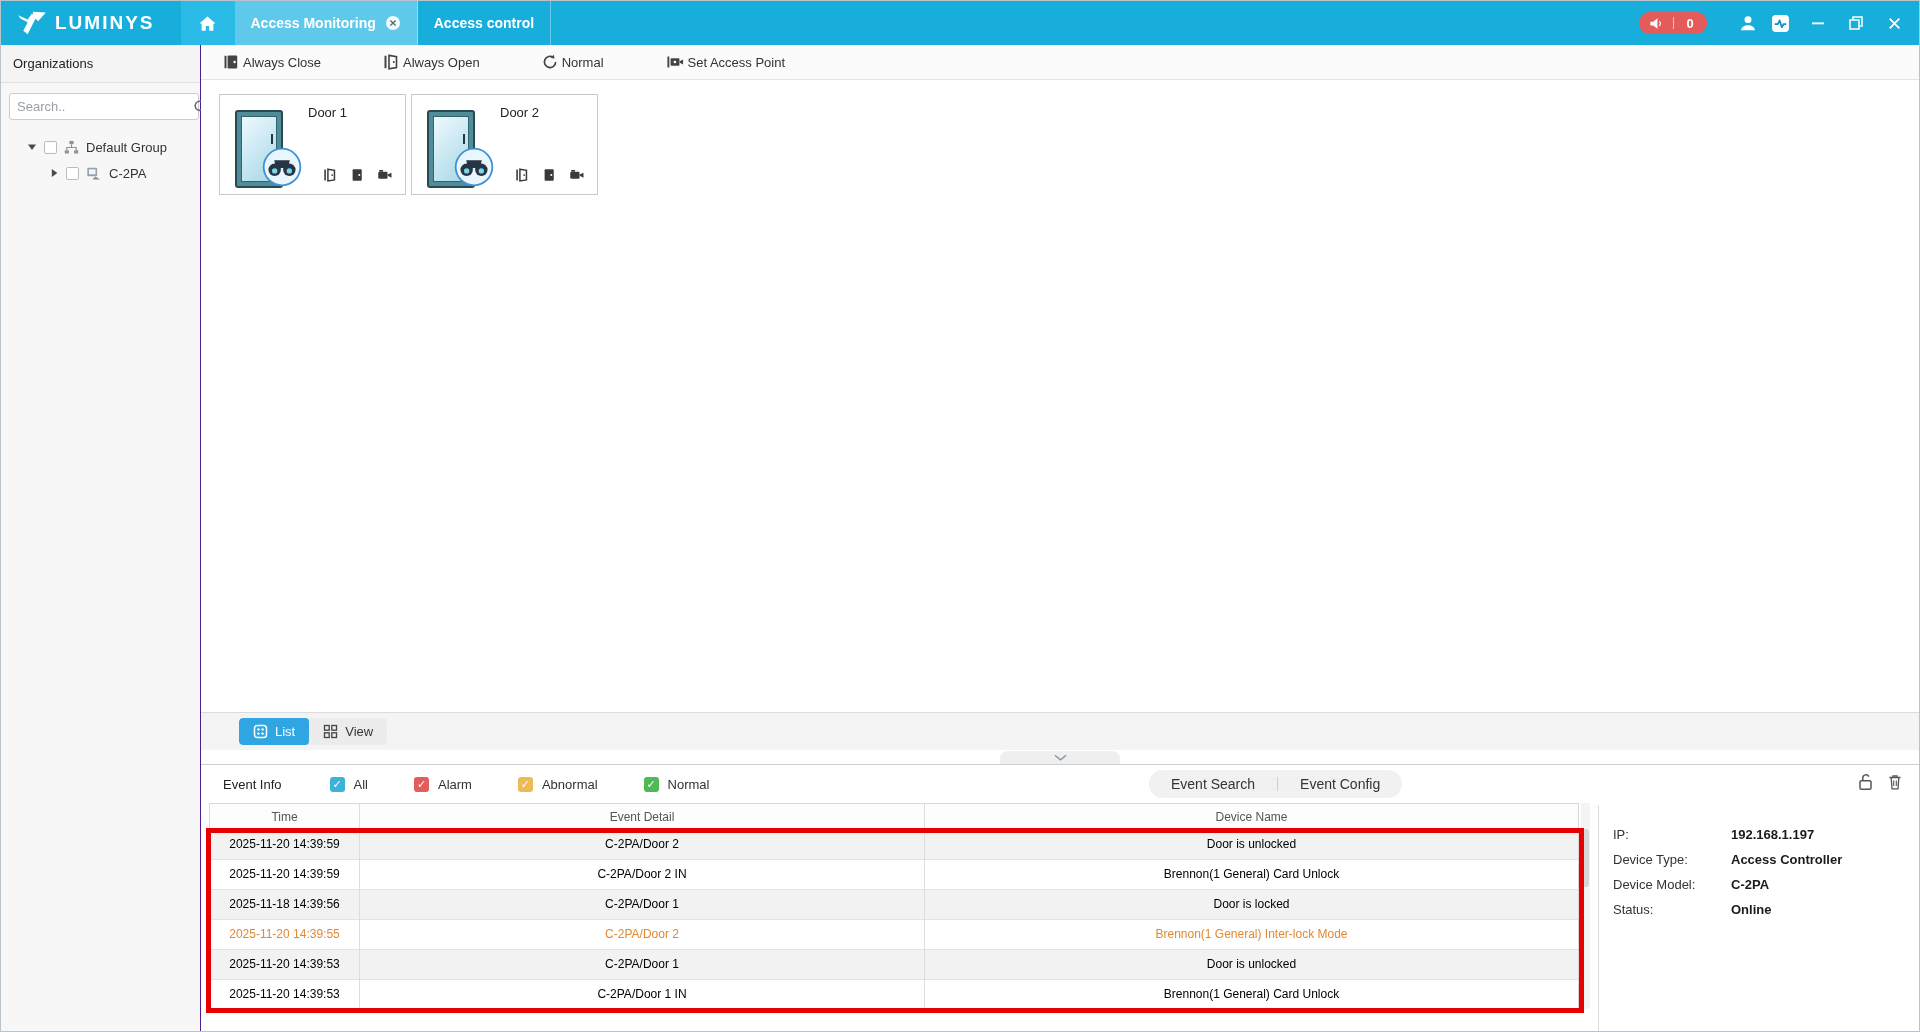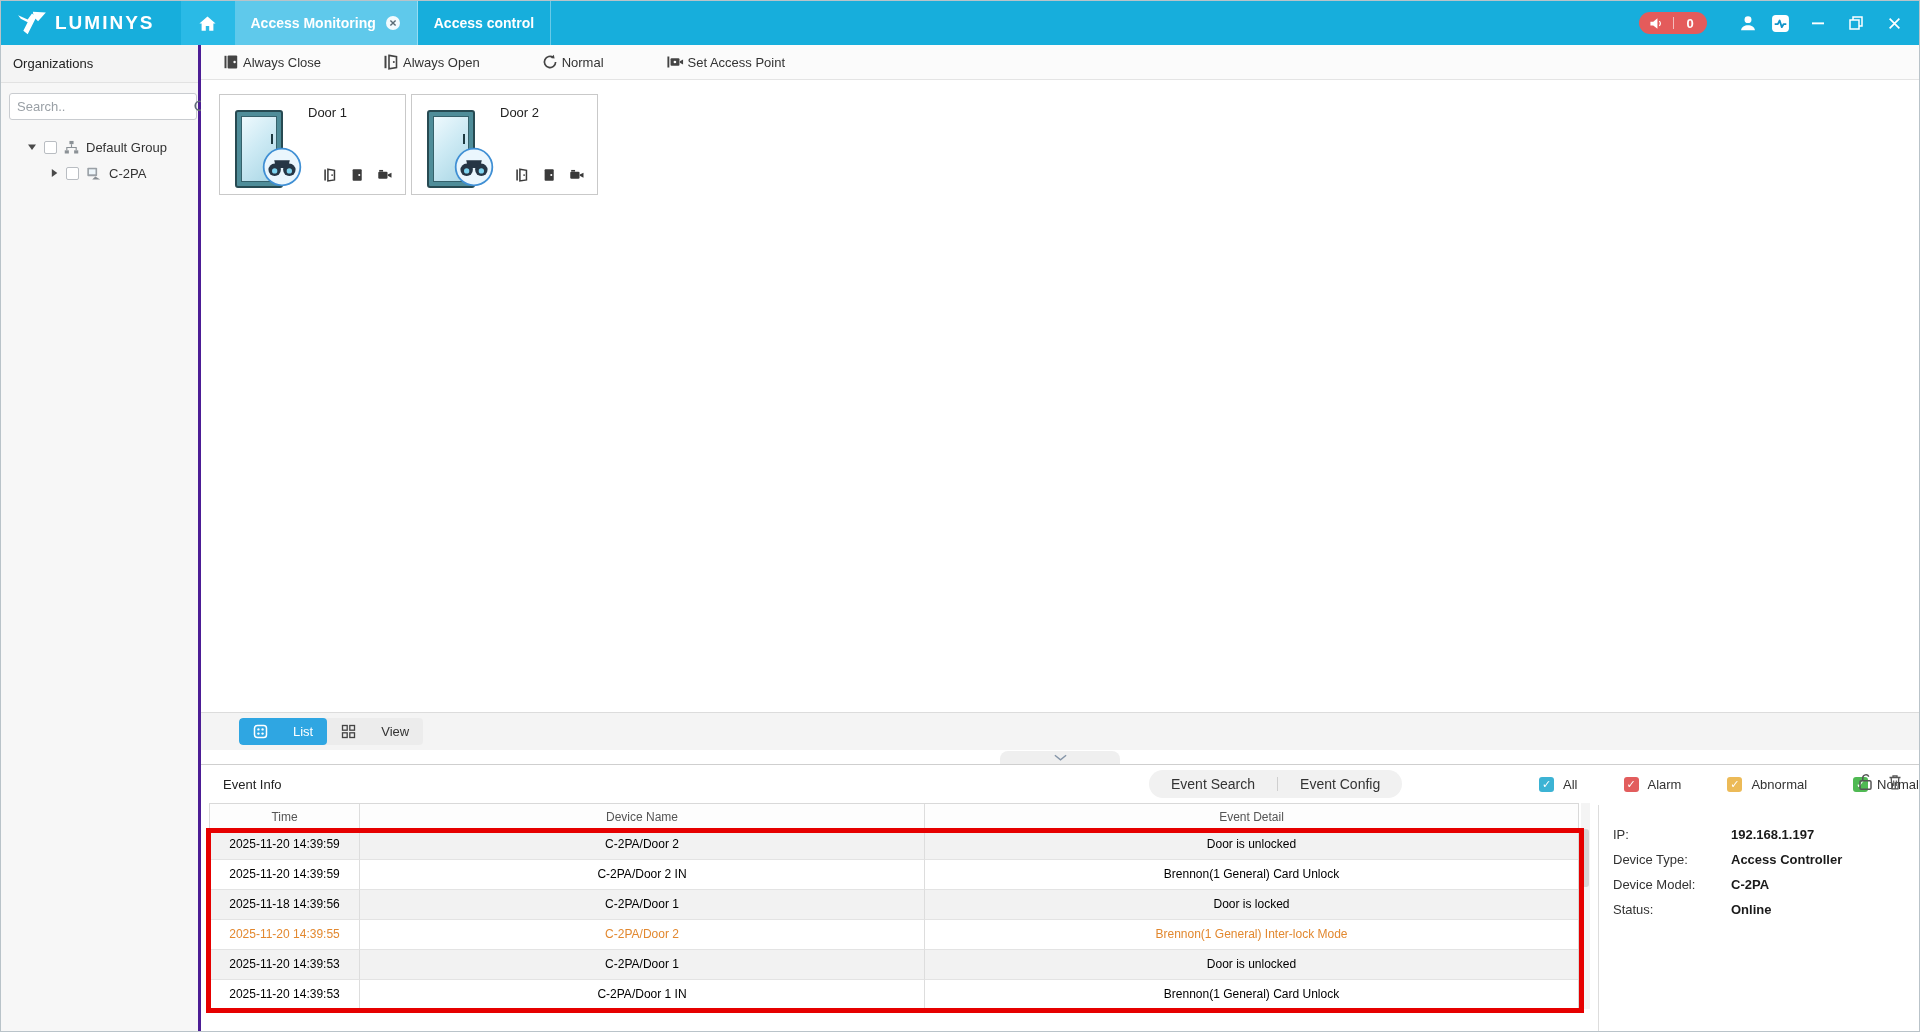--- a/index.html
+++ b/index.html
@@ -18,21 +18,21 @@
   .alarm-pill .cnt { color:#fff; font-size:13px; font-weight:bold; min-width:14px; text-align:center; }
   .hdr-icon { align-self:center; width:30px; height:30px; display:flex; align-items:center; justify-content:center; cursor:pointer; }
   .hdr-icon + .hdr-icon { margin-left:2px; }
   .hdr-icon.win { margin-left:8px; }
   .topbar .last { margin-right:10px; }
 
   
   .main { flex:1; display:flex; min-height:0; }
 
   
-  .sidebar { width:200px; flex:0 0 200px; background:#f7f7f7; border-right:3px solid #4c1d95; }
+  .sidebar { width:200px; flex:0 0 200px; background:#f7f7f7; border-right:1px solid #4c1d95; }
   .sb-title { height:38px; line-height:38px; padding-left:12px; font-size:13px; color:#222; border-bottom:1px solid #e2e2e2; background:#f4f4f4; }
   .search-box { margin:10px 1px 8px 8px; height:27px; background:#fff; border:1px solid #c9ccd0; border-radius:3px; display:flex; align-items:center; padding:0 7px; }
   .search-box input { flex:1; border:none; outline:none; font-size:13px; color:#333; background:transparent; font-family:"Liberation Sans",sans-serif; }
   .search-box input::placeholder { color:#9aa0a6; }
   .tree { padding-top:6px; font-size:13px; color:#333;padding-left:16px; }
   .tree-row { display:flex; align-items:center; gap:7px; height:26px; padding-left:10px; cursor:pointer; }
   .tree-row.child { padding-left:32px; }
   .tree-cb { width:13px; height:13px; border:1px solid #b9bdc2; border-radius:2px; background:#fff; }
 
   
@@ -44,30 +44,30 @@
   .door-card { width:187px; height:101px; border:1px solid #c9c9c9; background:#fff; position:relative; cursor:pointer; }
   .door-name { position:absolute; top:10px; left:88px; font-size:13px; color:#222; }
   .door-fig { position:absolute; top:15px; left:15px; width:48px; height:78px; background:#4f8d99; border:2px solid #274a52; border-radius:3px; padding:4px; }
   .door-glass { width:100%; height:100%; background:linear-gradient(135deg,#eef9fd 0%,#cdeaf4 45%,#a9d6e5 100%); border:1px solid #35616b; }
   .door-handle { position:absolute; top:22px; right:8px; width:2px; height:10px; background:#1d3a41; }
   .door-badge { position:absolute; top:52px; left:42px; width:40px; height:40px; }
   .door-mini-icons { position:absolute; right:12px; bottom:12px; display:flex; gap:13px; align-items:center; }
 
   .view-strip { height:38px; flex:0 0 38px; background:#f4f4f4; border-top:1px solid #dcdcdc; display:flex; align-items:center; padding-left:38px; }
   .seg-group { display:flex; background:#ececec; border-radius:4px; overflow:hidden; }
-  .seg { display:flex; align-items:center; gap:25px; height:27px; padding:0 14px; font-size:13px; cursor:pointer; }
+  .seg { display:flex; align-items:center; gap:7px; height:27px; padding:0 14px; font-size:13px; cursor:pointer; }
   .seg.active { background:#2fa6e2; color:#fff; border-radius:4px; }
   .seg.plain { color:#333; }
 
   .collapse-strip { height:15px; flex:0 0 15px; background:#fff; border-bottom:1px solid #cfcfcf; position:relative; }
   .collapse-tab { position:absolute; left:50%; transform:translateX(-50%); bottom:0; width:120px; height:13px; background:#efefef; border-radius:8px 8px 0 0; display:flex; align-items:center; justify-content:center; cursor:pointer; }
 
   
   .event-section { flex:0 0 266px; display:flex; flex-direction:column; background:#fff; }
-  .event-bar { height:38px; flex:0 0 38px; display:flex; align-items:center; padding-left:22px; position:relative;justify-content:space-between; }
+  .event-bar { height:38px; flex:0 0 38px; display:flex; align-items:center; padding-left:22px; position:relative; }
   .event-label { font-size:13px; color:#222; margin-right:48px; }
   .filters { display:flex; align-items:center; gap:46px; }
   .filter { display:flex; align-items:center; gap:9px; font-size:13px; color:#333; cursor:pointer; }
   .cb { width:15px; height:15px; border-radius:3px; display:flex; align-items:center; justify-content:center; color:#fff; font-size:11px; line-height:1; }
   .pill-btns { position:absolute; left:948px; top:5px; height:28px; background:#f1f1f1; border-radius:14px; display:flex; align-items:center; }
   .pill-btn { padding:0 22px; font-size:14px; color:#333; cursor:pointer; line-height:28px; }
   .pill-sep { width:1px; height:14px; background:#cfcfcf; }
   .bar-icons { position:absolute; right:16px; top:8px; display:flex; gap:13px; }
   .bar-icon { cursor:pointer; }
 
@@ -422,22 +422,22 @@
                 </svg>
             </span>
           </div>
         </div>
 
         <div class="event-body">
           <div class="table-zone">
             <div class="etable">
               <div class="erow head">
                 <div>Time</div>
+                <div>Event Detail</div>
                 <div>Device Name</div>
-                <div>Event Detail</div>
               </div>
               <div class="rows-wrap">
                 <div class="erow odd">
                   <div>2025-11-20 14:39:59</div>
                   <div>C-2PA/Door 2</div>
                   <div>Door is unlocked</div>
                 </div>
                 <div class="erow even">
                   <div>2025-11-20 14:39:59</div>
                   <div>C-2PA/Door 2 IN</div>

